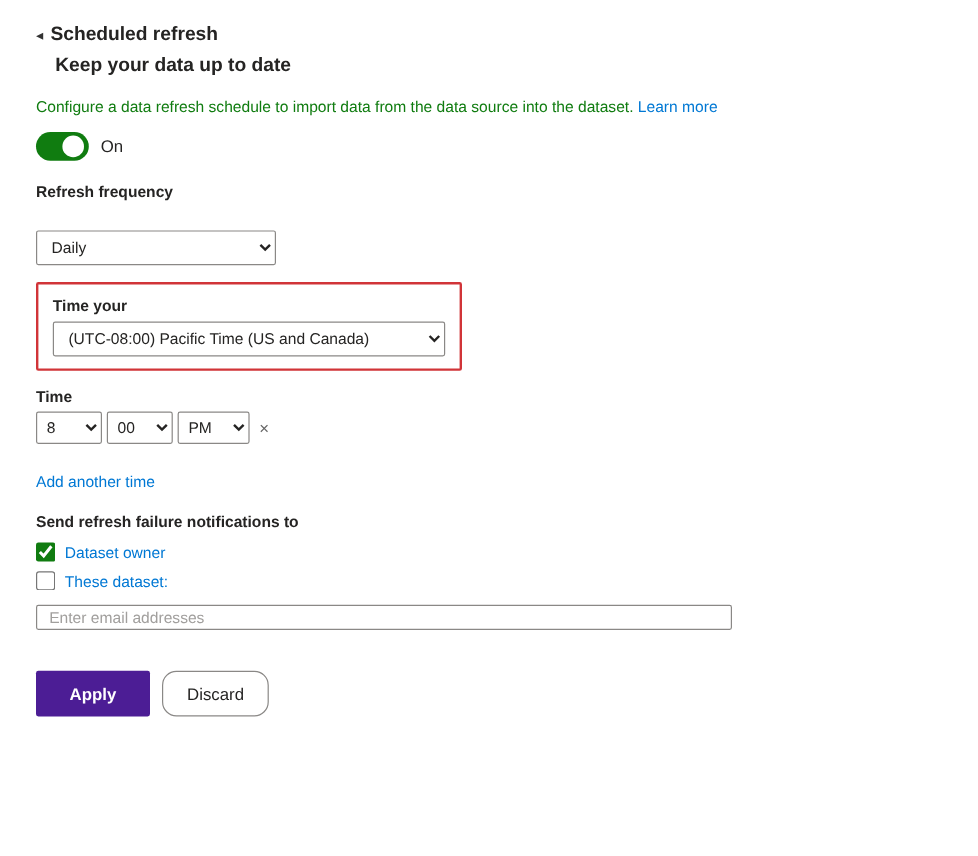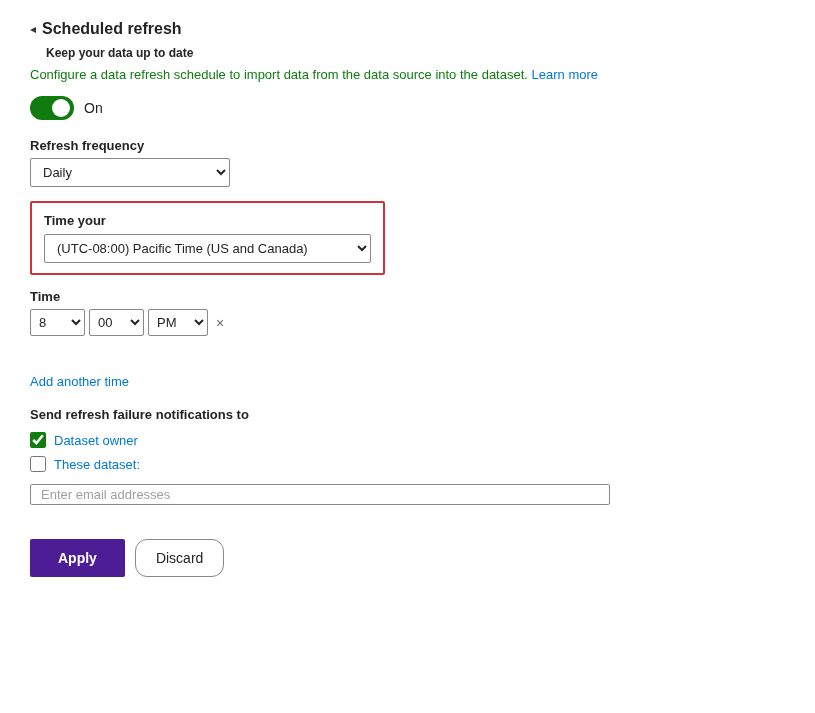--- a/index.html
+++ b/index.html
@@ -20,22 +20,22 @@
     .section-header .chevron {
       font-size: 12px;
       color: #333;
     }
     .section-title {
       font-size: 16px;
       font-weight: 600;
     }
     .subtitle {
       font-weight: 600;
-      font-size: 12px;
-      margin-bottom: 6px;
+      font-size: 16px;
+      margin-bottom: 16px;
       padding-left: 16px;
     }
     .description {
       color: #107c10;
       font-size: 13px;
       margin-bottom: 12px;
       line-height: 1.4;
     }
     .description a {
       color: #0078d4;
@@ -91,20 +91,21 @@
       border-radius: 2px;
       padding: 5px 8px;
       font-size: 13px;
       color: #252423;
       background: #fff;
       cursor: pointer;
     }
 
     .frequency-select {
       width: 200px;
+      margin-top: 20px;
     }
 
     
     .timezone-box {
       border: 2px solid #d13438;
       border-radius: 2px;
       padding: 10px 12px;
       display: inline-block;
     }
     .timezone-box .field-label {
@@ -130,21 +131,21 @@
       cursor: pointer;
       color: #666;
       font-size: 14px;
       margin-left: 4px;
       font-weight: 400;
     }
 
     
     .add-time-link {
       display: inline-block;
-      margin-top: 24px;
+      margin-top: 10px;
       margin-bottom: 18px;
       color: #0078d4;
       font-size: 13px;
       text-decoration: none;
       cursor: pointer;
     }
 
     
     .notifications-label {
       font-size: 13px;

